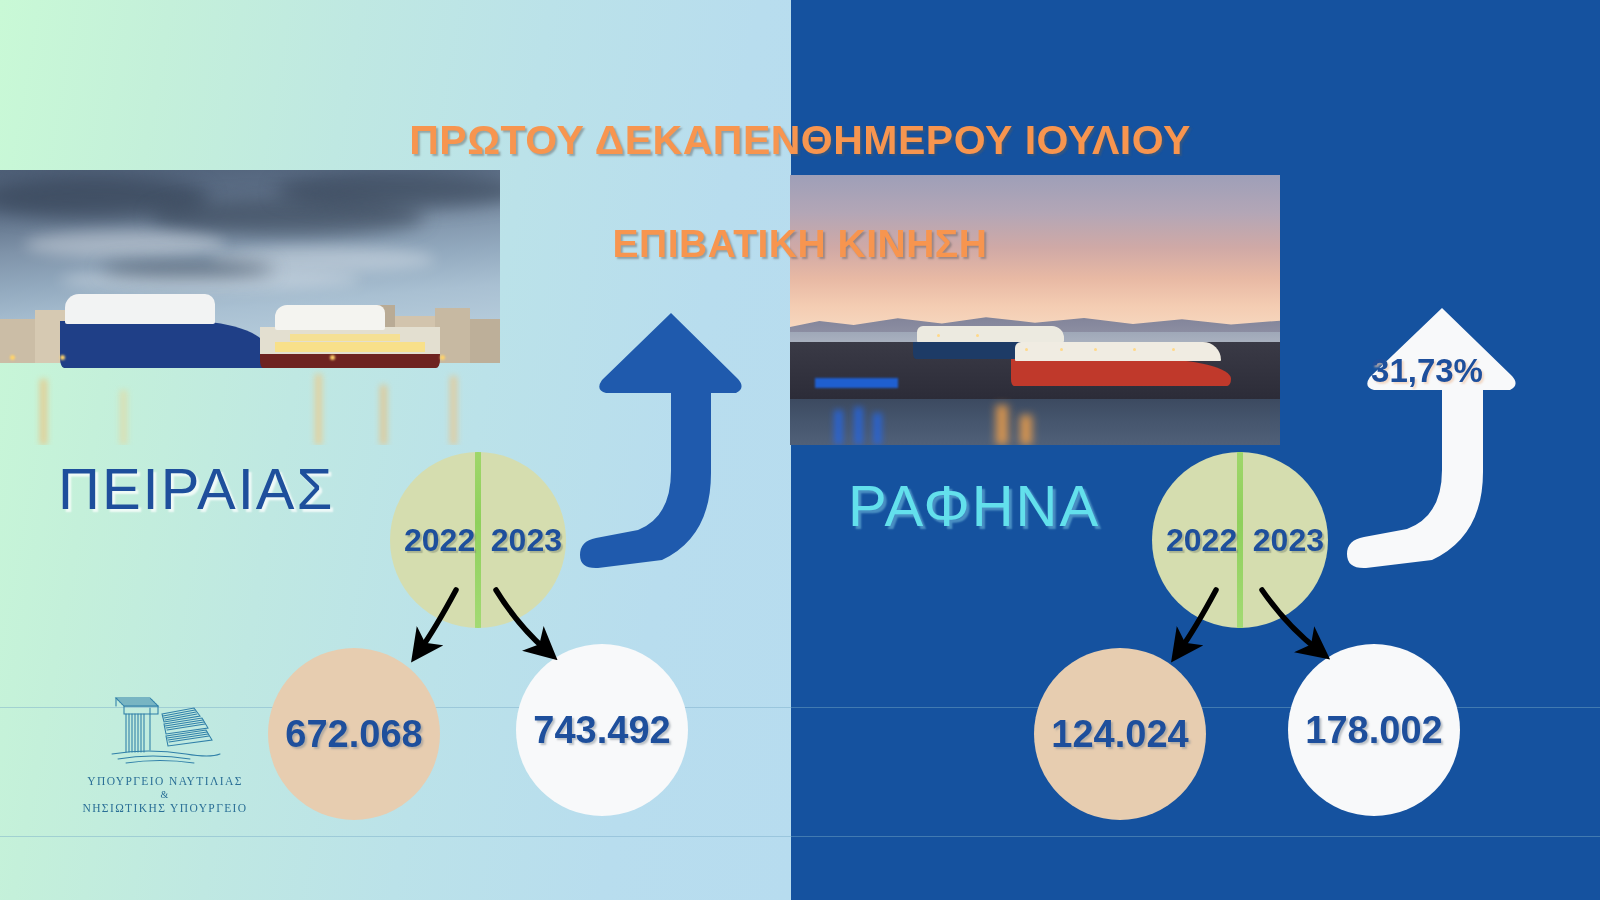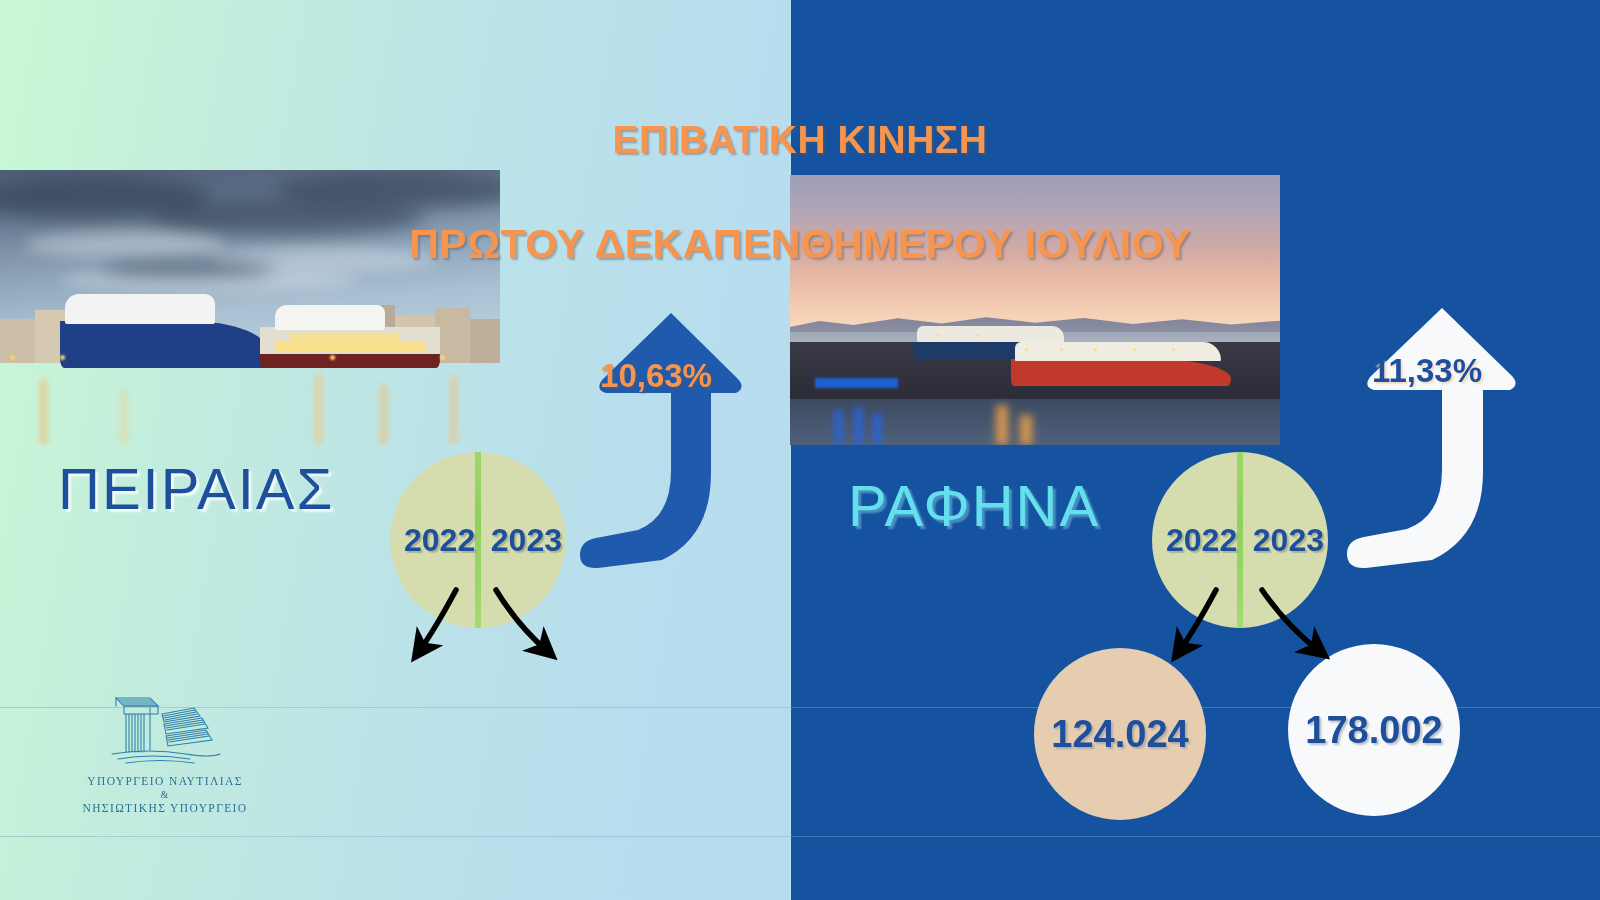--- a/index.html
+++ b/index.html
@@ -299,22 +299,22 @@
 <body>
 
 <div id="stage">
 
   <div class="bg-left"></div>
   <div class="bg-right"></div>
   <div class="hairline h1"></div>
   <div class="hairline h2"></div>
 
   <div class="title">
+    <span class="ln ln2">ΠΡΩΤΟΥ ΔΕΚΑΠΕΝΘΗΜΕΡΟΥ ΙΟΥΛΙΟΥ</span>
     <span class="ln ln1">ΕΠΙΒΑΤΙΚΗ ΚΙΝΗΣΗ</span>
-    <span class="ln ln2">ΠΡΩΤΟΥ ΔΕΚΑΠΕΝΘΗΜΕΡΟΥ ΙΟΥΛΙΟΥ</span>
   </div>
 
   <div class="photo photo-left">
     <div class="ph-sky pl-sky"></div>
     <div class="pl-cloud-d" style="left:-4%;top:2%;width:46%;height:16%;"></div>
     <div class="pl-cloud-d" style="left:30%;top:10%;width:55%;height:14%;"></div>
     <div class="pl-cloud-d" style="left:55%;top:1%;width:50%;height:13%;"></div>
     <div class="pl-cloud" style="left:5%;top:22%;width:40%;height:10%;"></div>
     <div class="pl-cloud" style="left:42%;top:28%;width:45%;height:9%;"></div>
     <div class="pl-cloud" style="left:12%;top:36%;width:60%;height:8%;"></div>
@@ -389,20 +389,26 @@
     <div class="split"></div>
     <div class="yr yr-a">2022</div>
     <div class="yr yr-b">2023</div>
   </div>
   <div class="yearcircle yc-right">
     <div class="split"></div>
     <div class="yr yr-a">2022</div>
     <div class="yr yr-b">2023</div>
   </div>
 
+  <div class="valcircle vc-tan vc-l-2022">
+    <span>672.068</span>
+  </div>
+  <div class="valcircle vc-white vc-l-2023">
+    <span>743.492</span>
+  </div>
   <div class="valcircle vc-tan vc-r-2022">
     <span>124.024</span>
   </div>
   <div class="valcircle vc-white vc-r-2023">
     <span>178.002</span>
   </div>
 
   <svg class="arrowsvg as-left" width="280" height="100" viewBox="0 0 280 100">
     <defs>
       <marker id="ah1" markerWidth="6" markerHeight="6" refX="3.2" refY="3" orient="auto">
@@ -439,41 +445,40 @@
                Q145,232 96,255
                L32,263
                Q14,264 14,250
                Q14,236 30,233
                L72,225
                Q105,212 105,166
                L105,88
                L40,88
                Q29,85 36,75 Z" fill="#1f5aad"></path>
     </svg>
-    <div class="pct">10,63%</div>
   </div>
 
   <div class="bigarrow ba-right" style="width:190px;height:280px;">
     <svg width="190" height="280" viewBox="0 0 190 280">
       <path d="M110,8
                L180,76
                Q188,85 178,90
                L151,90
                L151,172
                Q151,236 100,260
                L34,268
                Q15,269 15,254
                Q15,240 32,237
                L75,229
                Q110,216 110,170
                L110,90
                L42,90
                Q31,87 38,77 Z" fill="#f8f9fa"></path>
     </svg>
-    <div class="pct">11,33%</div>
+    <div class="pct">31,73%</div>
   </div>
 
   <div class="logo">
     <svg width="150" height="78" viewBox="0 0 150 78" style="display:block;margin:0 auto 6px;">
       <g stroke="#2f7fa8" stroke-width="1.05" fill="none" stroke-linecap="round">
 
         <path d="M26,8 L60,8 L68,16 L34,16 Z"></path>
         <path d="M26,8 L26,16"></path>
         <path d="M28,10 L62,10 M30,12 L64,12 M32,14 L66,14"></path>
         <path d="M34,16 L68,16 L68,24 L34,24 Z"></path>

